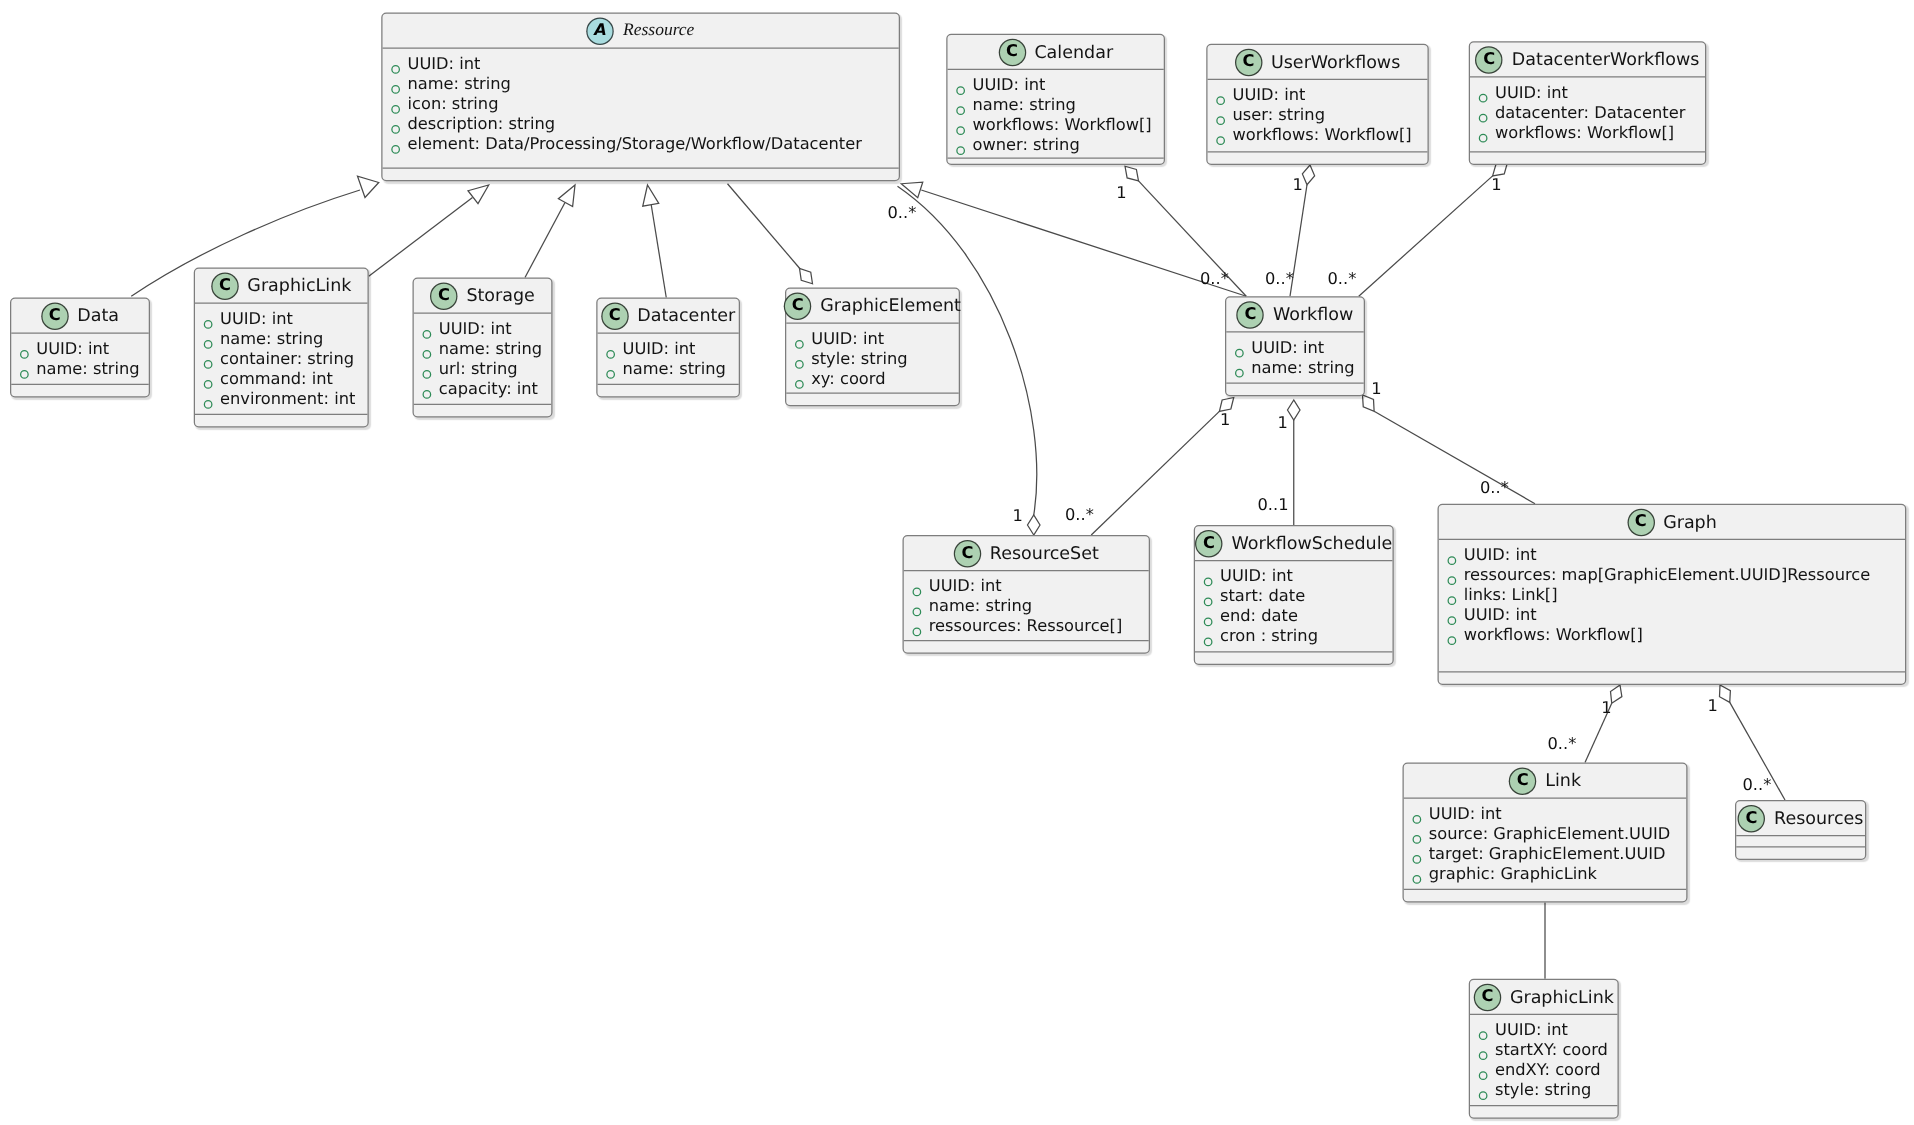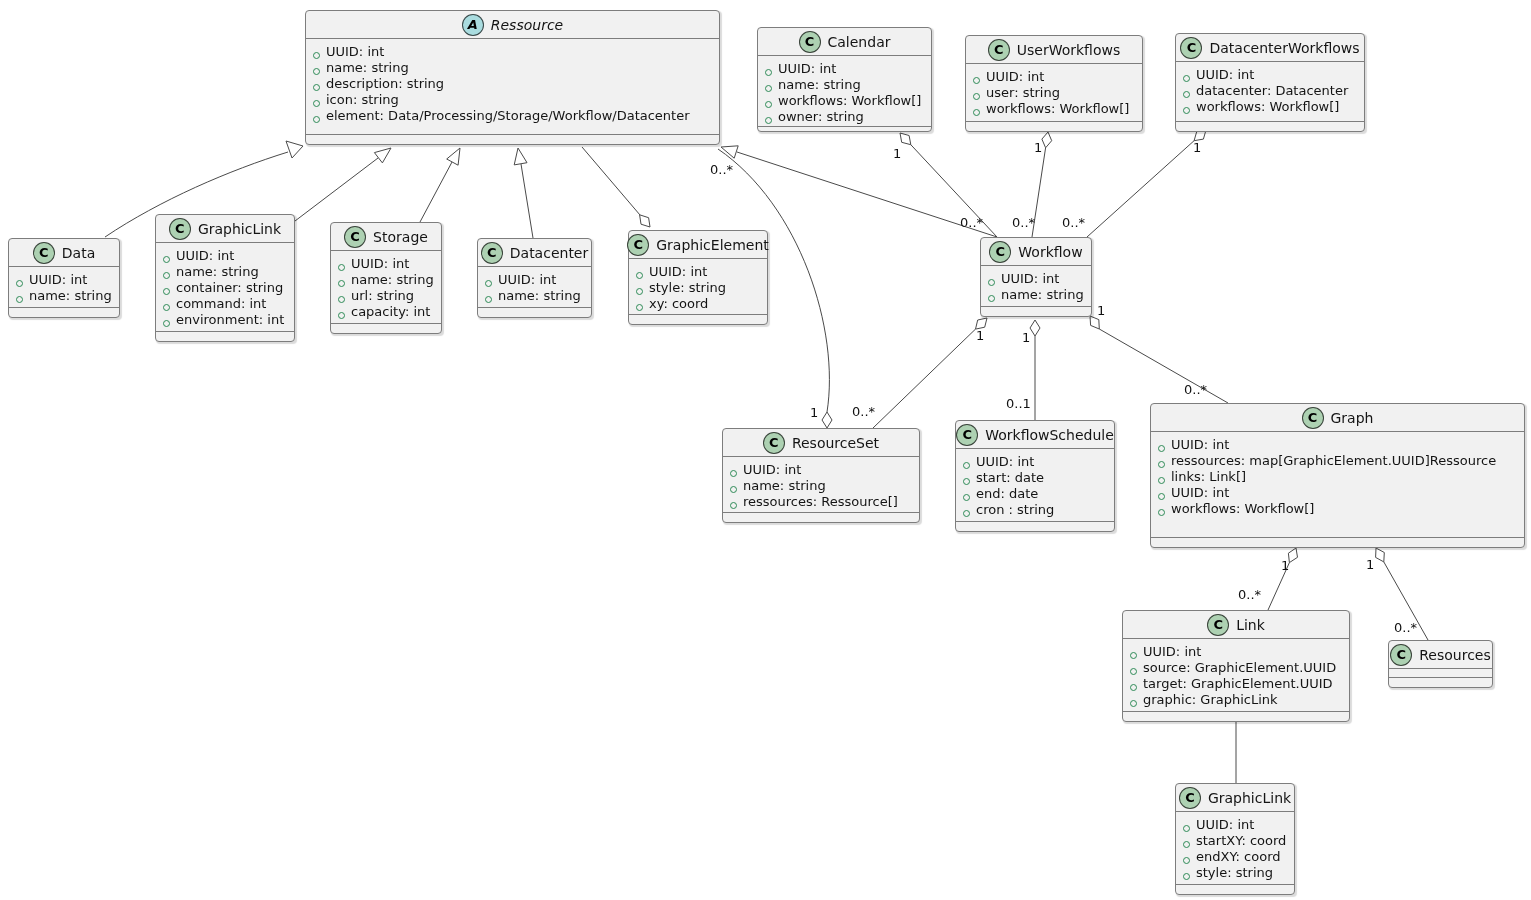--- a/index.html
+++ b/index.html
@@ -27,21 +27,21 @@
     position:absolute;background:var(--box-fill);
     border:1px solid var(--box-border);border-radius:4px;
     box-shadow:1.5px 1.5px 1px rgba(0,0,0,0.14);
     display:flex;flex-direction:column;box-sizing:border-box;
   }
   .uml-header{
     height:27px;flex:0 0 27px;display:flex;align-items:center;justify-content:center;
     gap:7px;border-bottom:1px solid var(--box-border);padding:0 6px;
   }
   .uml-title{font-size:14px;white-space:nowrap;}
-  .abstract .uml-title{font-style:italic;}
+  .abstract .uml-title{font-style:italic;font-family:Liberation Serif, serif;}
   .circ{
     width:20px;height:20px;flex:0 0 20px;border-radius:50%;
     background:var(--circ-class);border:1px solid rgba(0,0,0,0.68);
     display:flex;align-items:center;justify-content:center;
     font-size:13px;font-weight:bold;color:#000;line-height:1;
   }
   .abstract .circ{background:var(--circ-abstract);font-style:italic;}
   .uml-attrs{flex:1 1 auto;padding:4px 7px 2px 7px;}
   .attr{display:flex;align-items:flex-end;gap:6px;height:16px;white-space:nowrap;}
   .attr span.txt{font-size:13px;}
@@ -159,28 +159,28 @@
     <div class="attr">
         <span class="fcirc"></span>
         <span class="txt">UUID: int</span>
       </div>
     <div class="attr">
         <span class="fcirc"></span>
         <span class="txt">name: string</span>
       </div>
     <div class="attr">
         <span class="fcirc"></span>
+        <span class="txt">icon: string</span>
+      </div>
+    <div class="attr">
+        <span class="fcirc"></span>
         <span class="txt">description: string</span>
       </div>
     <div class="attr">
         <span class="fcirc"></span>
-        <span class="txt">icon: string</span>
-      </div>
-    <div class="attr">
-        <span class="fcirc"></span>
         <span class="txt">element: Data/Processing/Storage/Workflow/Datacenter</span>
       </div>
   </div>
   <div class="uml-footer"></div>
 </div>
 
 <div class="uml-class" style="left:757px;top:27px;width:175px;height:105px;">
   <div class="uml-header">
     <span class="circ">C</span>
     <span class="uml-title">Calendar</span>

